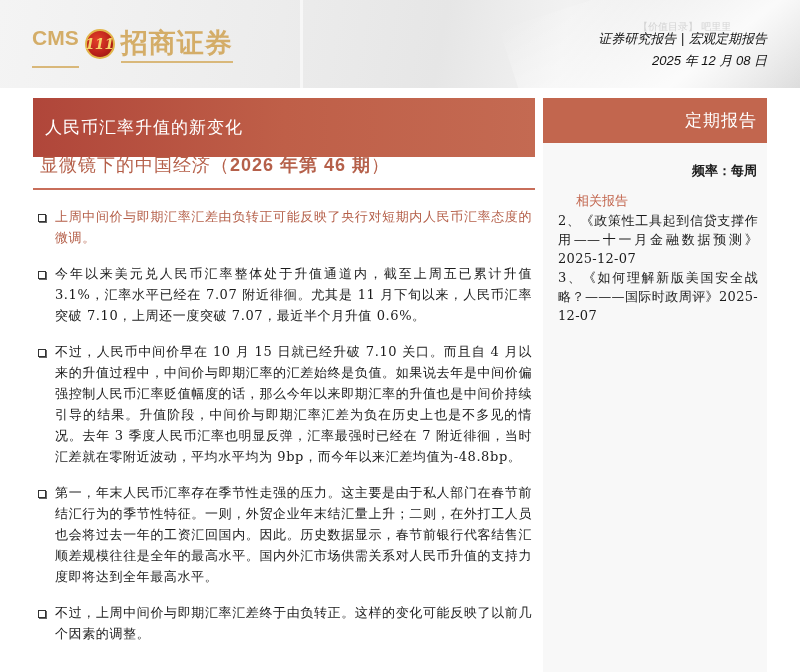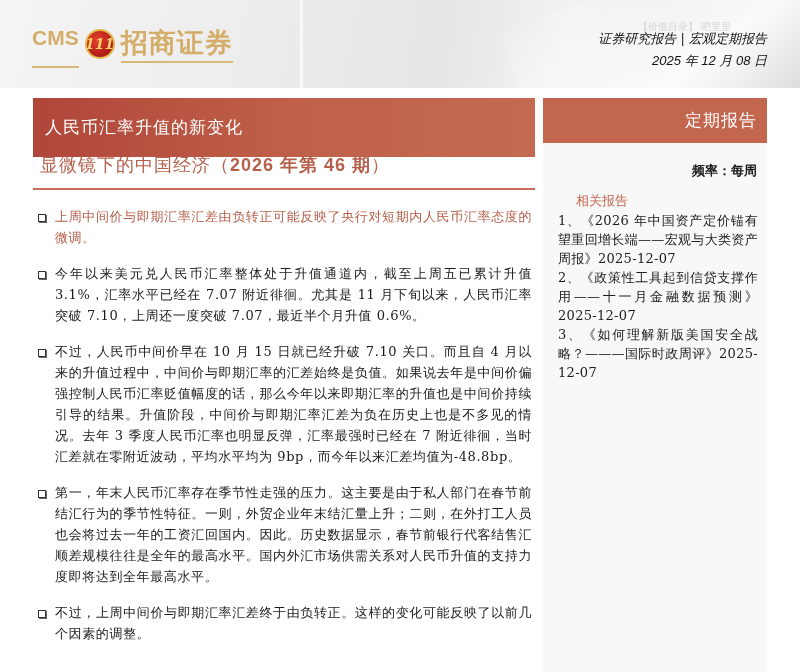--- a/index.html
+++ b/index.html
@@ -126,17 +126,16 @@
   </div>
 </div>
 
 <div class="side">
   <div class="side-head">
     <span>定期报告</span>
   </div>
   <div class="freq">频率：每周</div>
   <div class="rel-title">相关报告</div>
   <ul class="rel-list">
-    <li>1、《2026 年中国资产定价锚有望重回增长端——宏观与大类资产周报》2025-12-07</li>
     <li>2、《政策性工具起到信贷支撑作用——十一月金融数据预测》2025-12-07</li>
     <li>3、《如何理解新版美国安全战略？———国际时政周评》2025-12-07</li>
   </ul>
 </div>
 
 </body></html>

